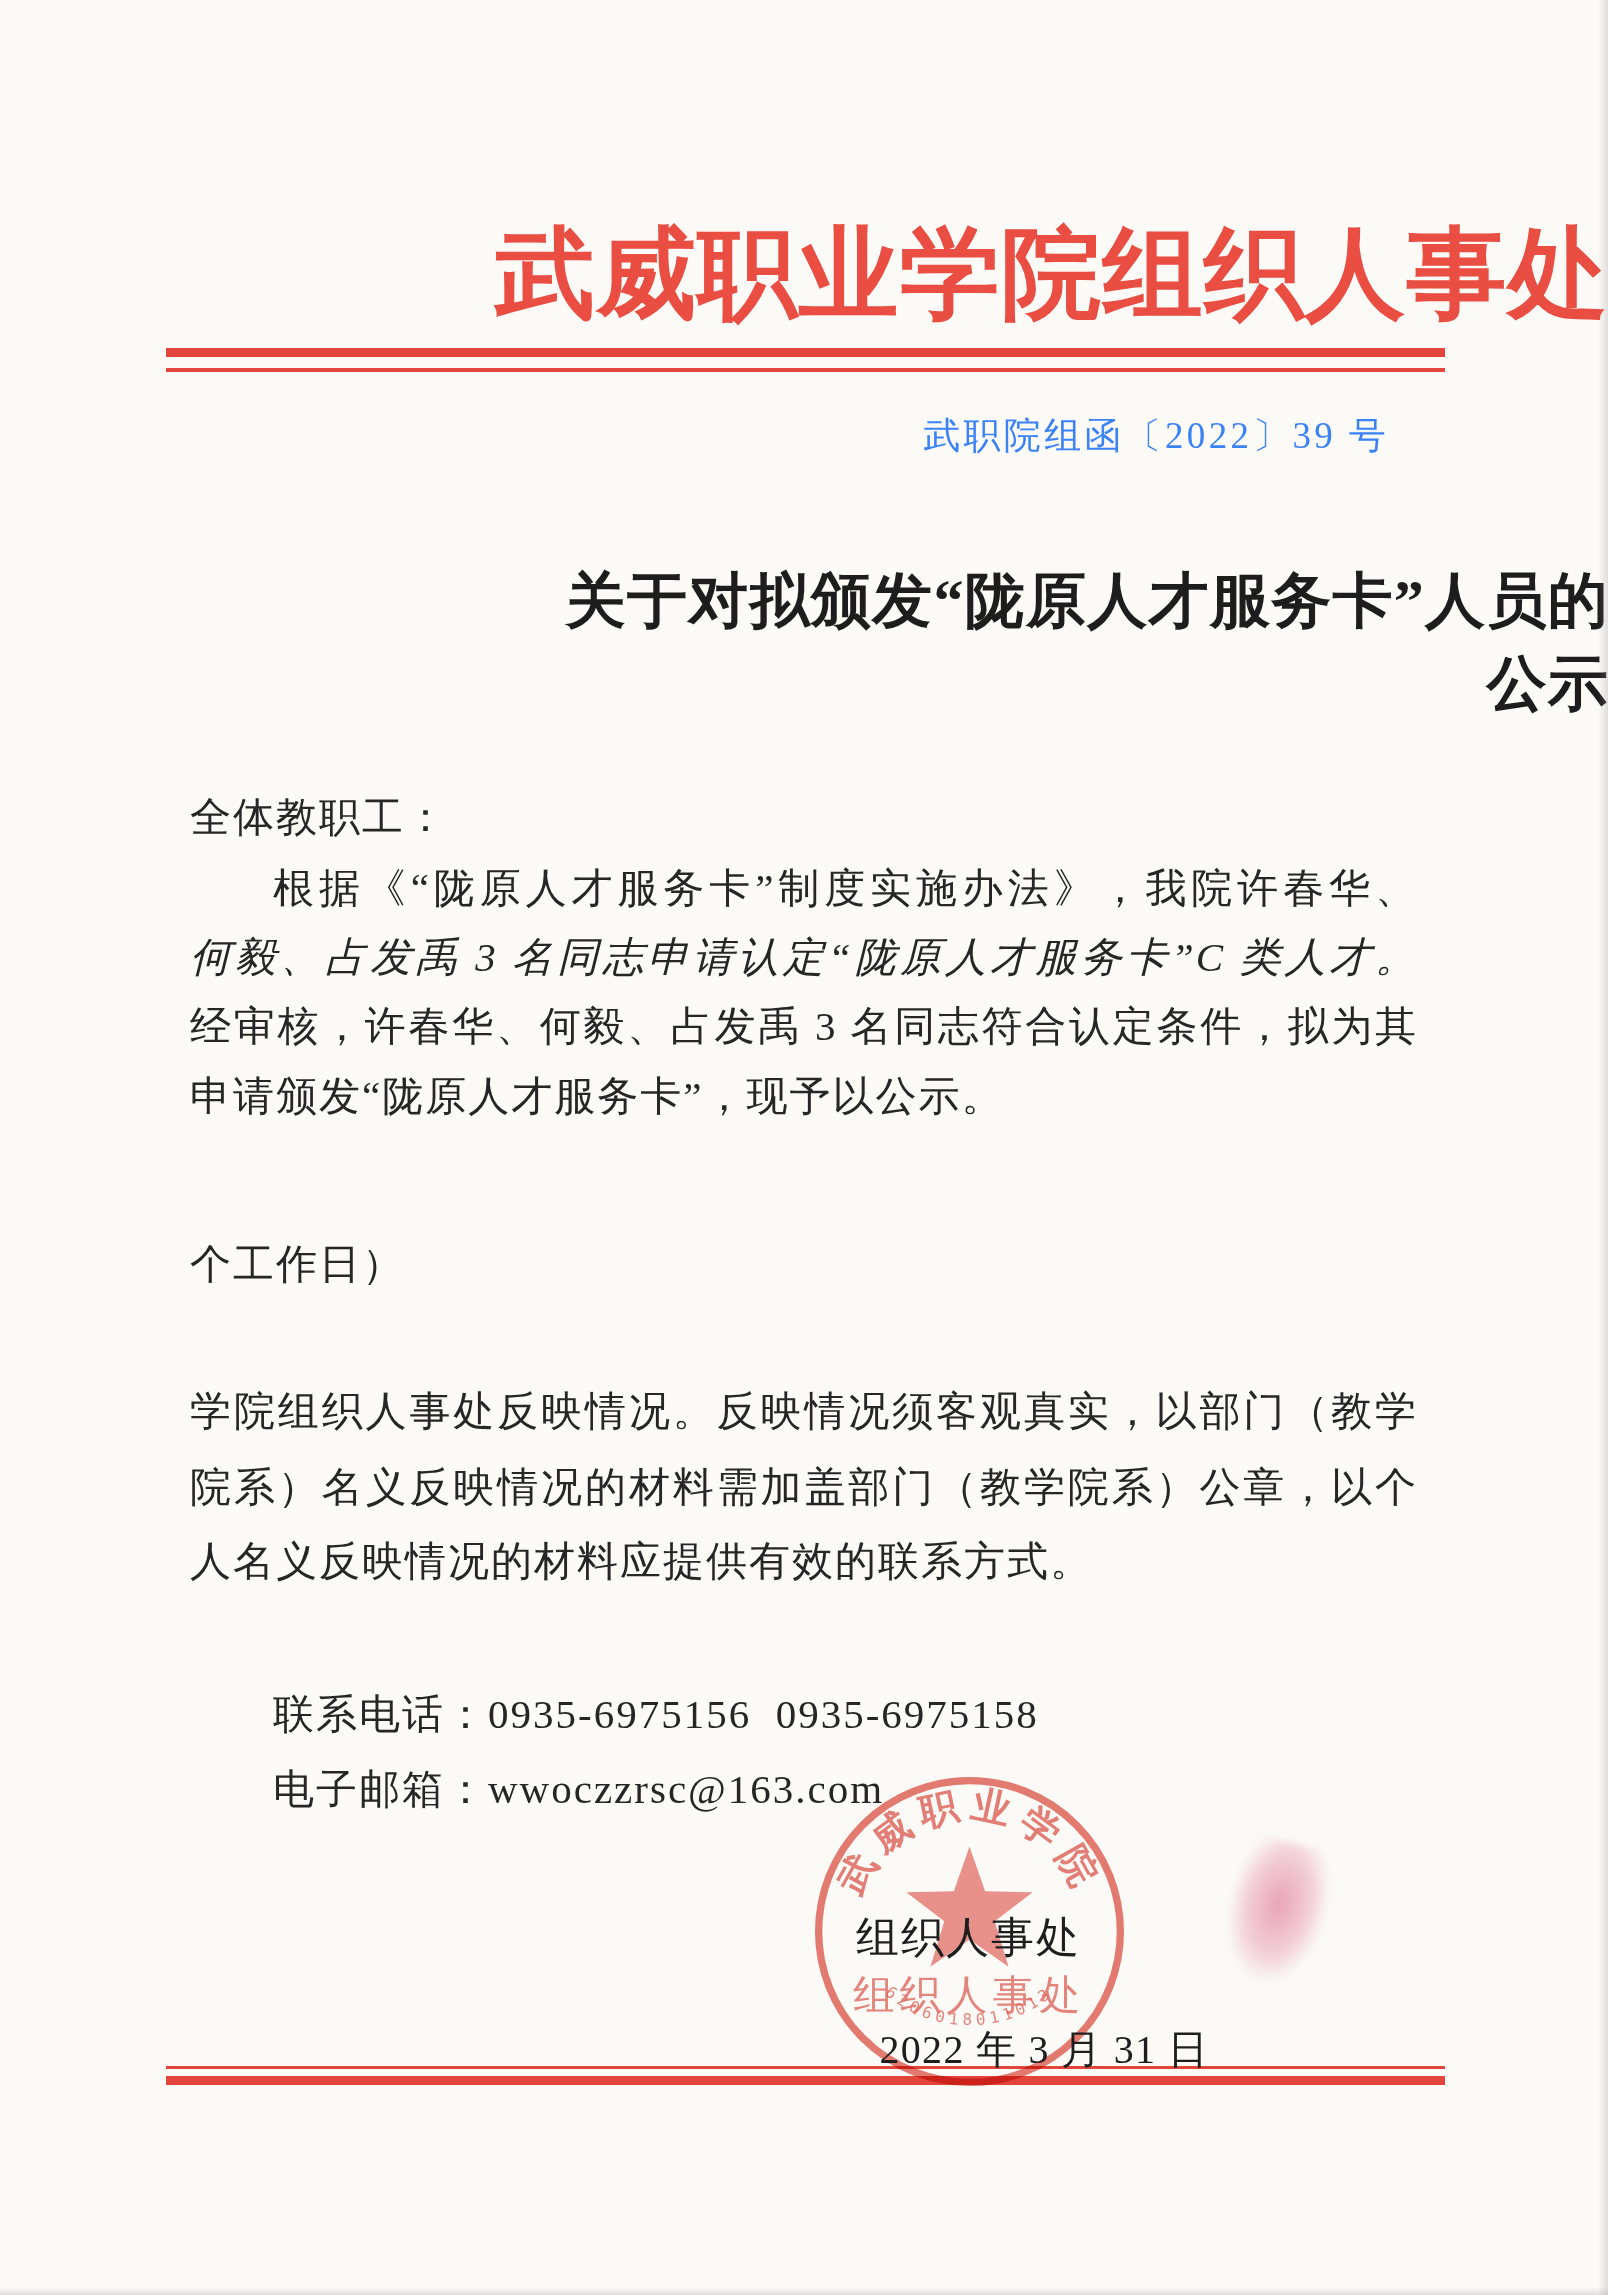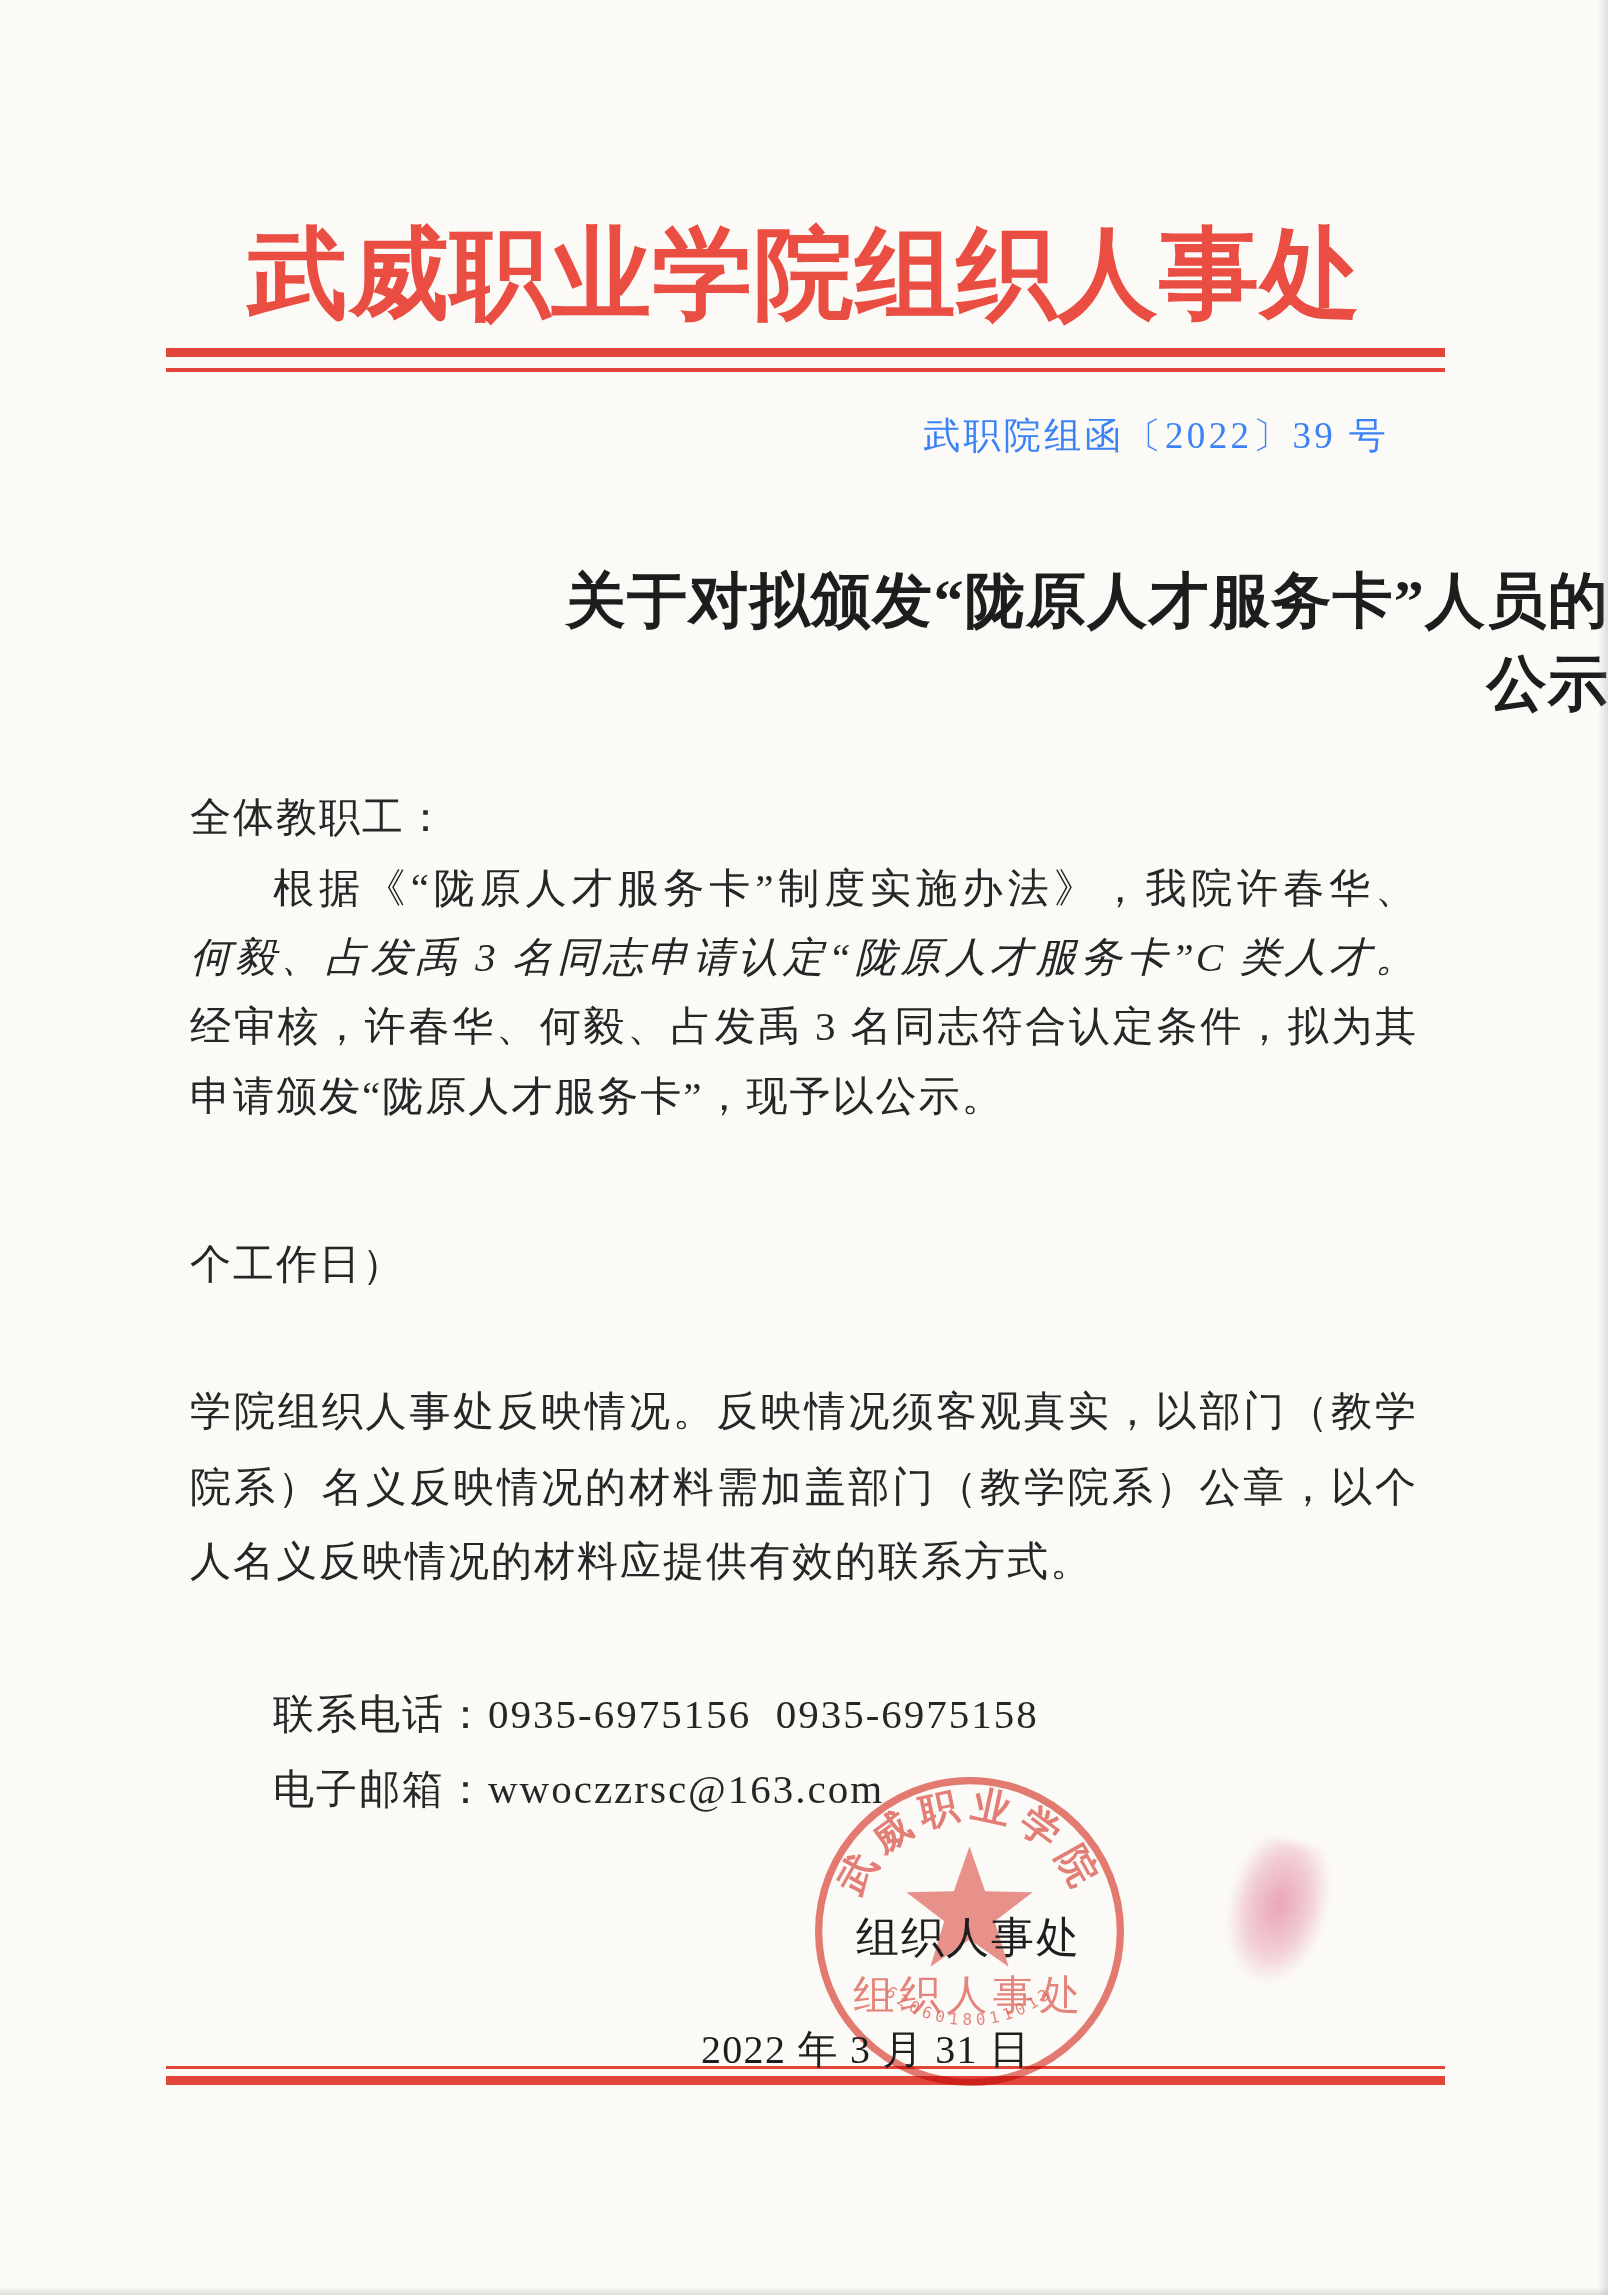--- a/index.html
+++ b/index.html
@@ -14,21 +14,21 @@
   .page{
     position:relative;
     width:1609px;height:2295px;
     background:var(--paper);
     overflow:hidden;
     font-family:"Liberation Serif","DejaVu Serif",serif;
     color:var(--ink);
   }
   .header-title{
     position:absolute;top:218px;left:0;width:100%;
-    text-align:center;
+    text-align:right;
     font-size:100px;line-height:114px;
     font-weight:bold;
     letter-spacing:1.3px;
     color:var(--red-header);
   }
   .rule{position:absolute;left:166px;width:1279px;background:var(--red);}
   .rule.top-thick{top:348px;height:8.7px;}
   .rule.top-thin{top:368px;height:4px;}
   .rule.bottom-thin{top:2066px;height:3.3px;}
   .rule.bottom-thick{top:2076px;height:8.7px;}
@@ -62,21 +62,21 @@
   .bl-6{top:1240px;}  .bl-7{top:1313px;}  .bl-8{top:1387px;}
   .bl-9{top:1463px;}  .bl-10{top:1537px;} .bl-11{top:1615px;}
   .bl-12{top:1690px;} .bl-13{top:1765px;}
   .signature{
     position:absolute;top:1909px;left:768px;width:401px;
     text-align:center;font-size:43px;letter-spacing:2px;
     color:#1e1e1e;z-index:5;white-space:pre-wrap;
   }
   .sign-date{
     position:absolute;top:2022px;left:701px;width:508px;
-    text-align:left;font-size:40px;letter-spacing:1.3px;
+    text-align:right;font-size:40px;letter-spacing:1.3px;
     color:#1e1e1e;z-index:5;white-space:pre-wrap;
   }
   .seal{
     position:absolute;left:810px;top:1772px;width:319px;height:319px;
     z-index:3;
     mix-blend-mode:multiply;
     opacity:.9;
     filter:blur(0.3px);
   }
   .smudge{

